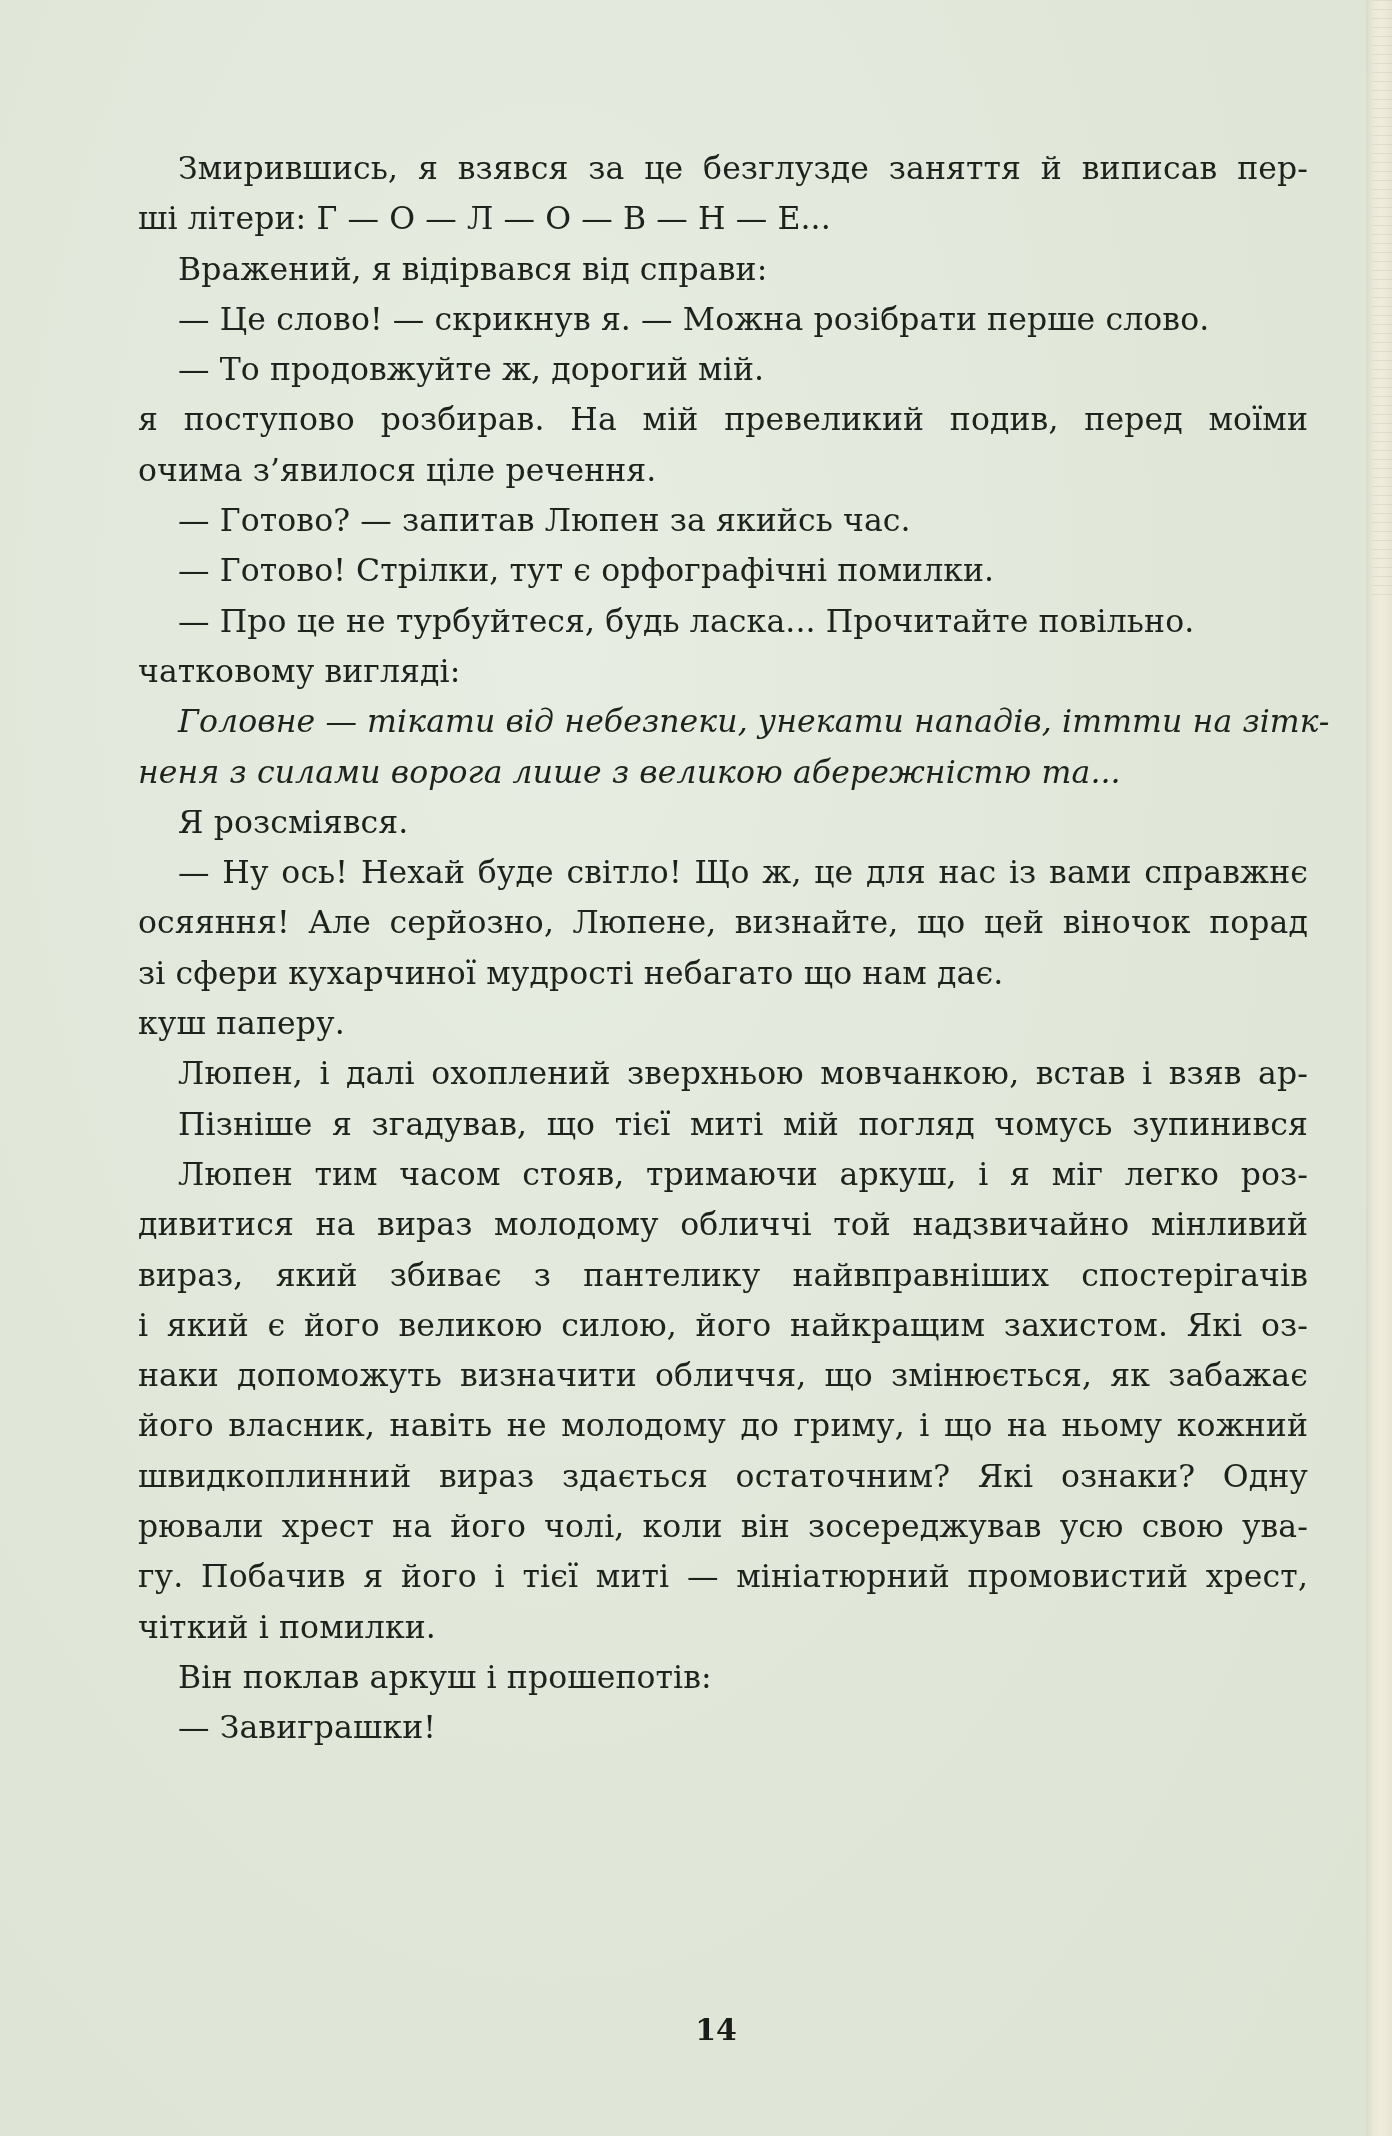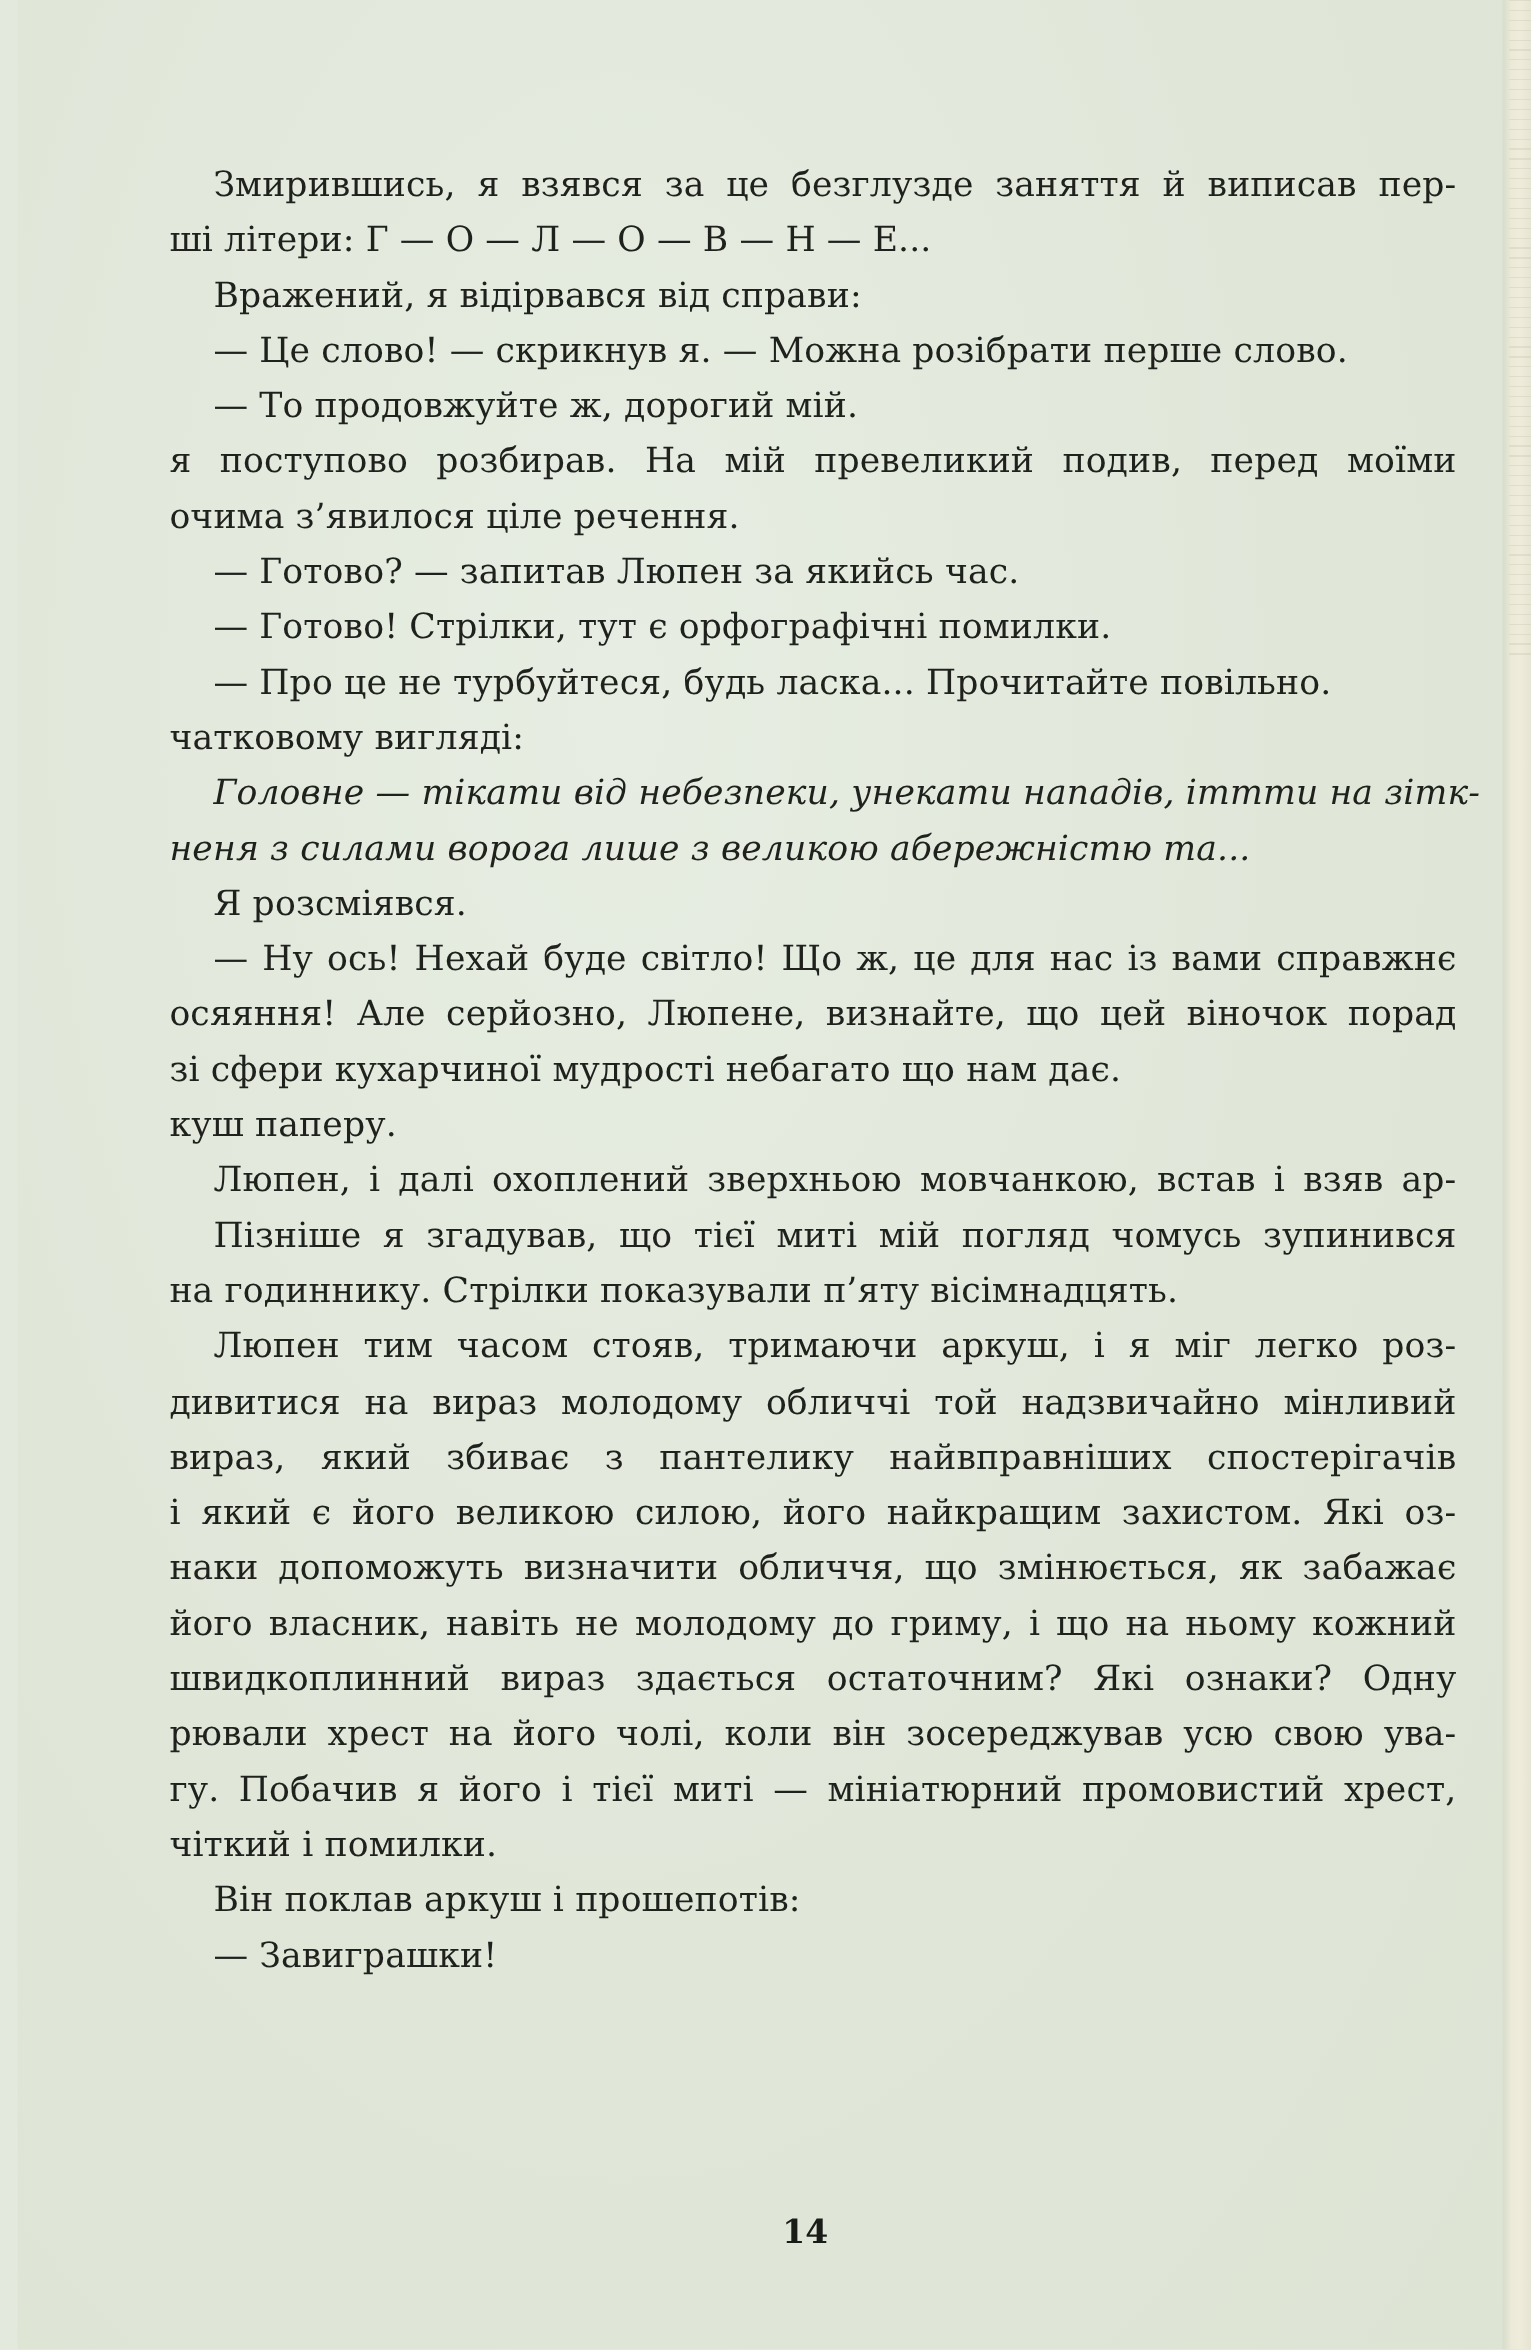--- a/index.html
+++ b/index.html
@@ -10,21 +10,21 @@
       width: 1392px;
       height: 2136px;
       position: relative;
       overflow: hidden;
       background: #e3e9dc;
       font-family: "DejaVu Serif", "Liberation Serif", serif;
       color: #1f211d;
     }
     .page {
       position: absolute;
-      left: 16px; top: 0;
+      left: 0; top: 0;
       width: 1366px;
       height: 2136px;
       background:
         radial-gradient(ellipse at 40% 30%, #e7ede2 0%, #e0e7d9 55%, #dde4d4 100%);
     }
     .page-edge {
       position: absolute;
       left: 1366px; top: 0;
       width: 26px; height: 2136px;
       background: linear-gradient(90deg, #d6dccb 0%, #ece9d8 30%, #efecdc 60%, #e6e4d3 100%);
@@ -86,21 +86,20 @@
       <span class="line last">чатковому вигляді:</span>
       <span class="line indent italic">Головне — тікати від небезпеки, унекати нападів, іттти на зітк-</span>
       <span class="line italic last">неня з силами ворога лише з великою абережністю та...</span>
       <span class="line indent last">Я розсміявся.</span>
       <span class="line indent">— Ну ось! Нехай буде світло! Що ж, це для нас із вами справжнє</span>
       <span class="line">осяяння! Але серйозно, Люпене, визнайте, що цей віночок порад</span>
       <span class="line last">зі сфери кухарчиної мудрості небагато що нам дає.</span>
       <span class="line last">куш паперу.</span>
       <span class="line indent">Люпен, і далі охоплений зверхньою мовчанкою, встав і взяв ар-</span>
       <span class="line indent">Пізніше я згадував, що тієї миті мій погляд чомусь зупинився</span>
-      <span class="line last">на годиннику. Стрілки показували п’яту вісімнадцять.</span>
       <span class="line indent">Люпен тим часом стояв, тримаючи аркуш, і я міг легко роз-</span>
       <span class="line">дивитися на вираз молодому обличчі той надзвичайно мінливий</span>
       <span class="line">вираз, який збиває з пантелику найвправніших спостерігачів</span>
       <span class="line">і який є його великою силою, його найкращим захистом. Які оз-</span>
       <span class="line">наки допоможуть визначити обличчя, що змінюється, як забажає</span>
       <span class="line">його власник, навіть не молодому до гриму, і що на ньому кожний</span>
       <span class="line">швидкоплинний вираз здається остаточним? Які ознаки? Одну</span>
       <span class="line">рювали хрест на його чолі, коли він зосереджував усю свою ува-</span>
       <span class="line">гу. Побачив я його і тієї миті — мініатюрний промовистий хрест,</span>
       <span class="line last">чіткий і помилки.</span>

